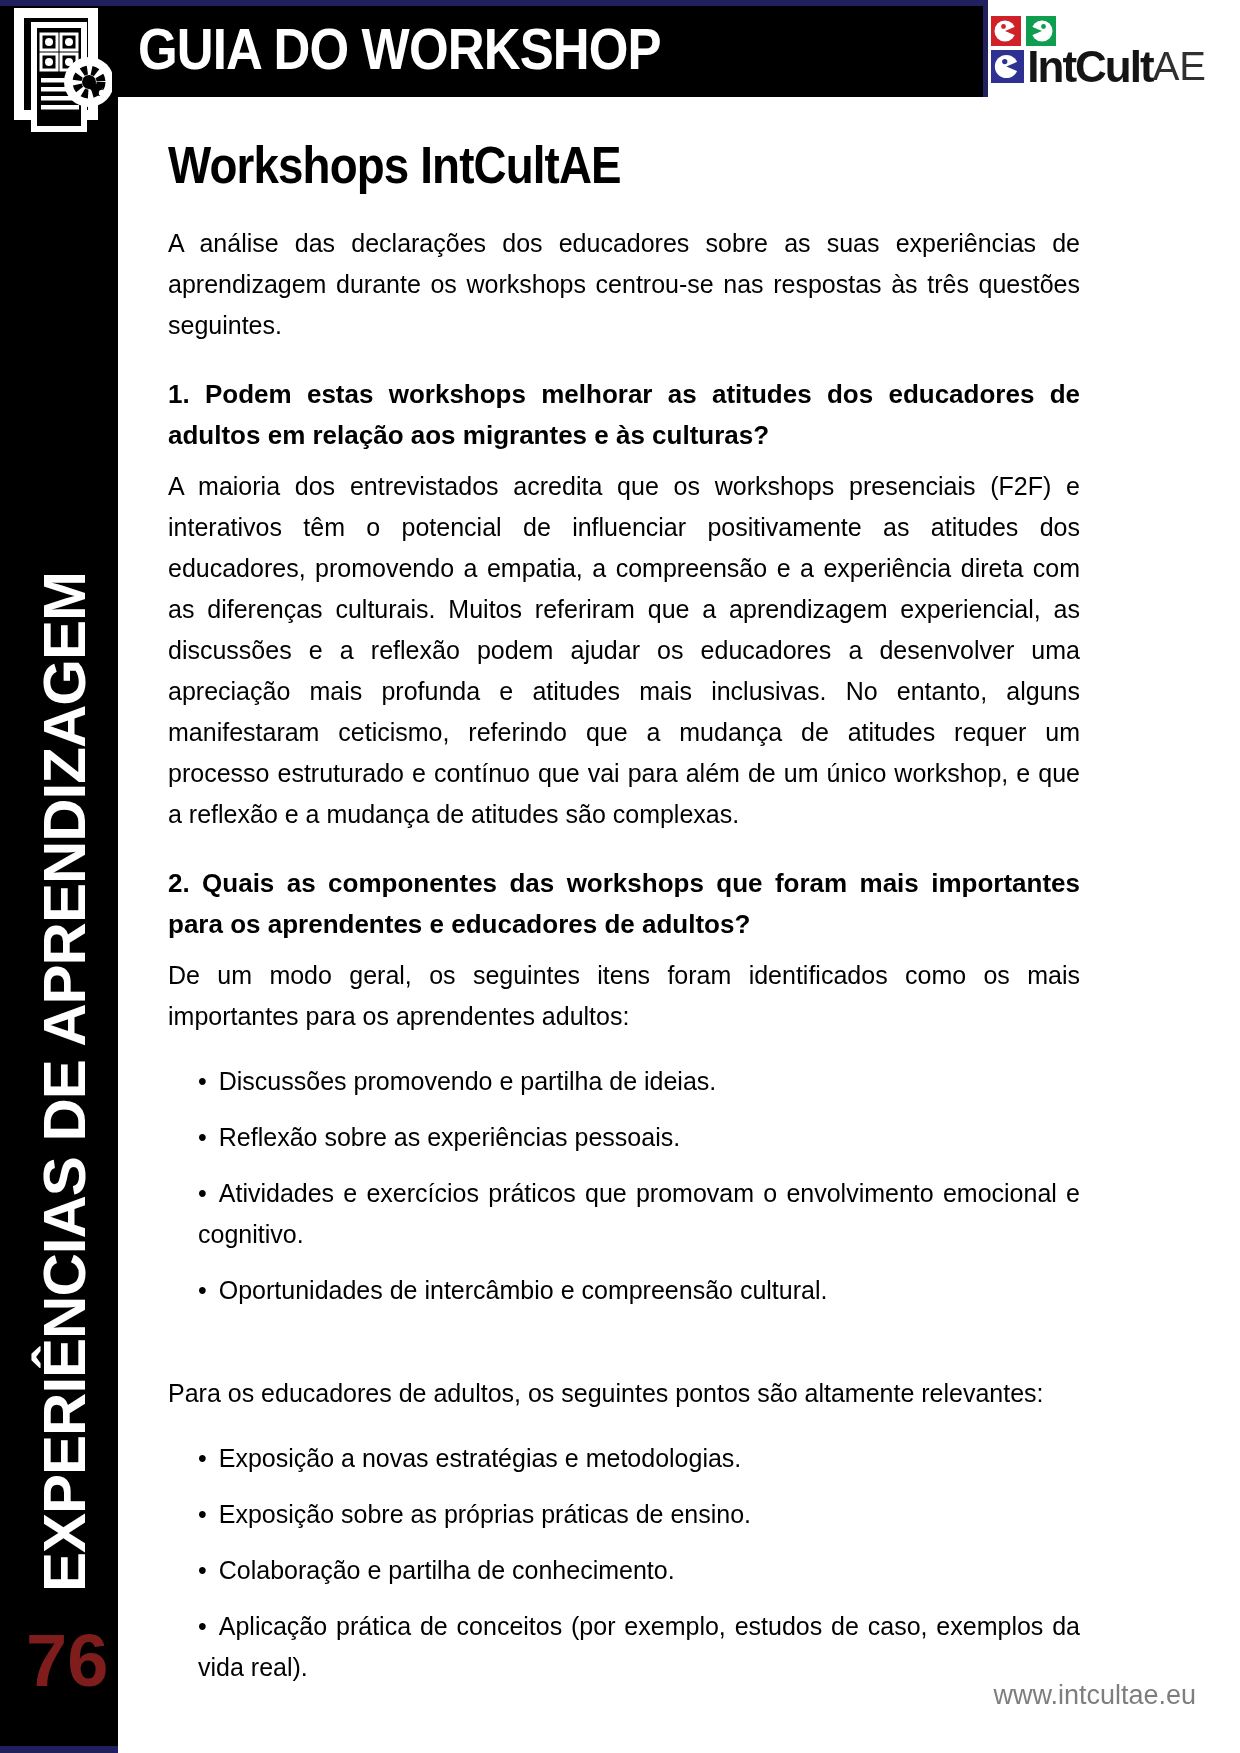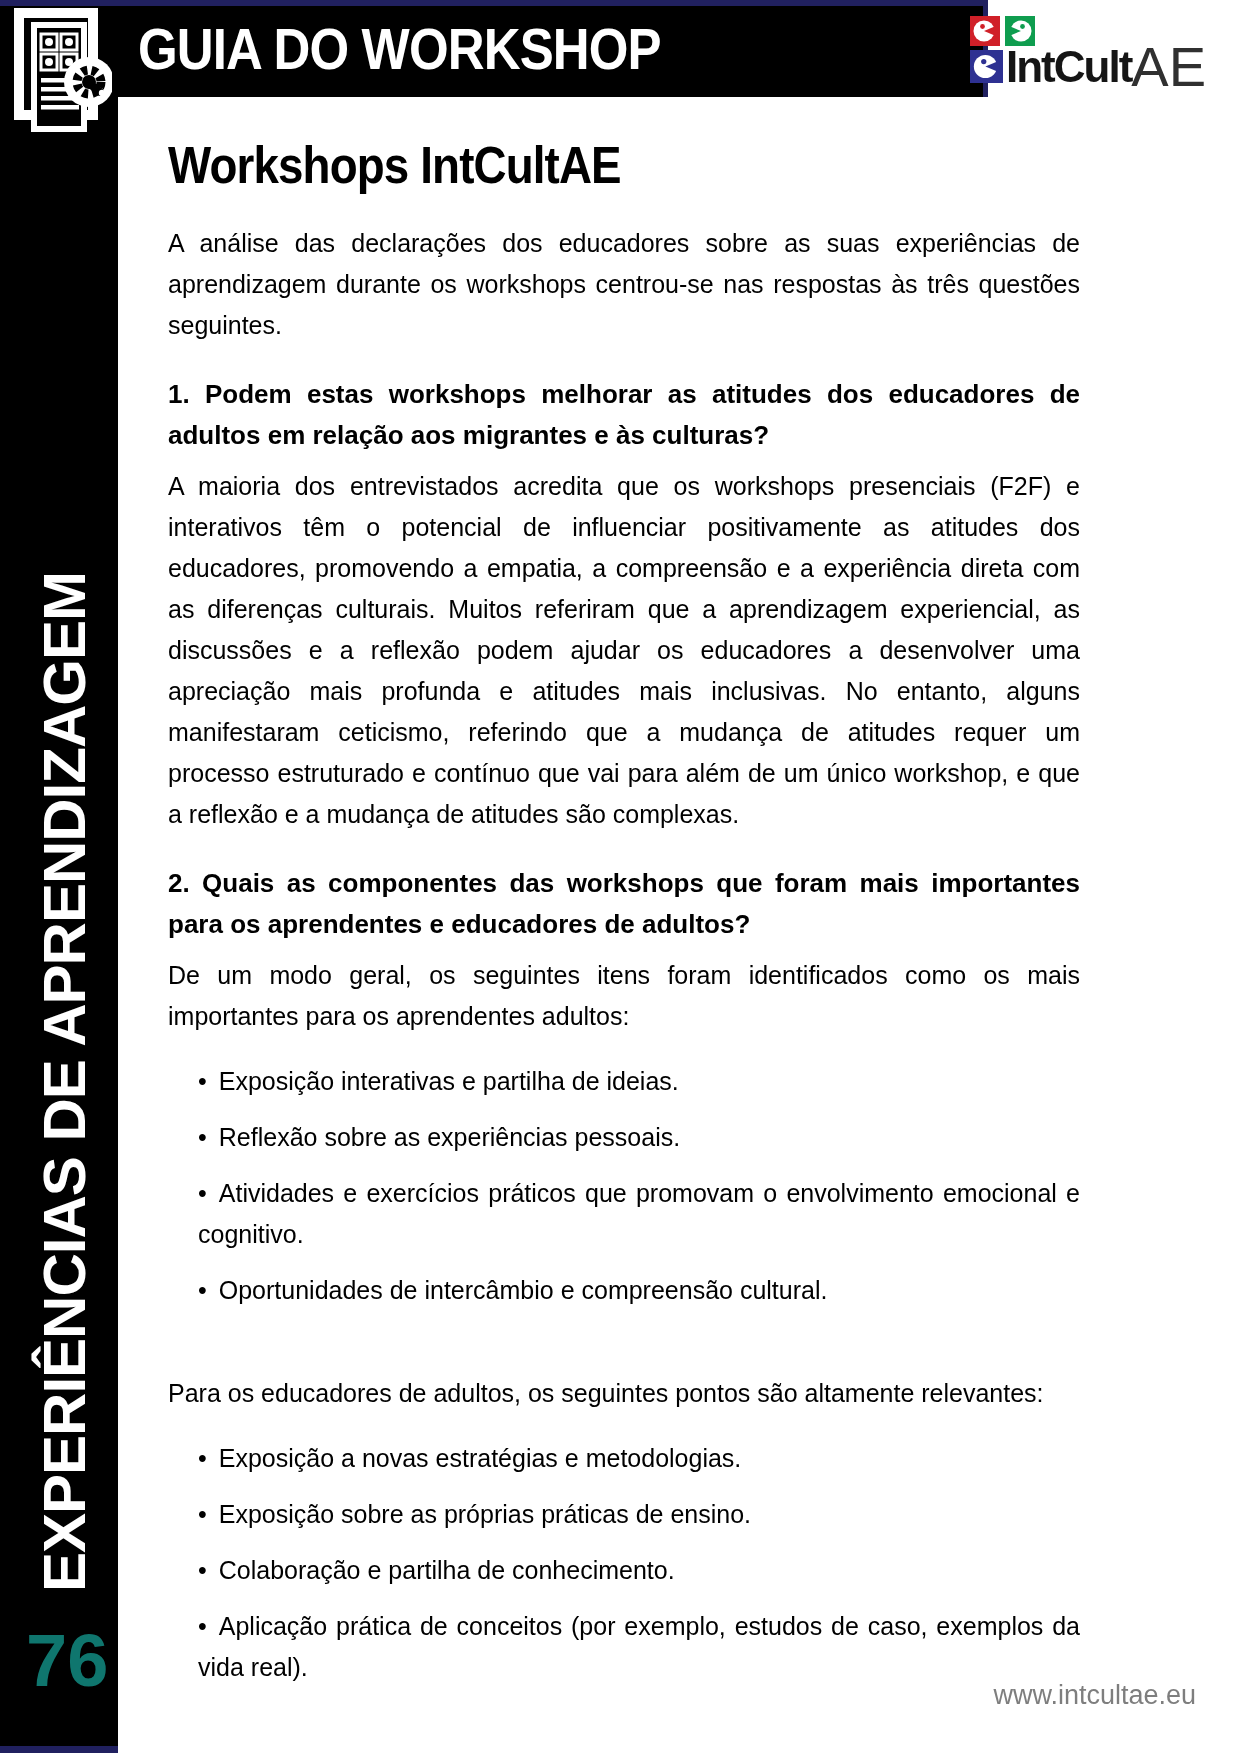--- a/index.html
+++ b/index.html
@@ -22,39 +22,39 @@
   }
   .doc-icon{position:absolute;left:12px;top:8px;}
   
   .logo{position:absolute;right:34px;top:16px;}
   .logo-row1{display:flex;gap:5px;margin-bottom:4px;}
   .logo-row2{display:flex;align-items:center;}
   .logo-sq{width:30px;height:30px;display:block;}
   .logo-sq2{width:33px;height:33px;display:block;}
   .flip{transform:scaleX(-1);}
   .brand-bold{font-size:44px;font-weight:700;color:#151515;letter-spacing:-2px;line-height:33px;margin-left:3px;}
-  .brand-light{font-size:56px;font-weight:400;color:#303030;letter-spacing:0;line-height:33px;}
+  .brand-light{font-size:40px;font-weight:400;color:#303030;letter-spacing:0;line-height:33px;}
   
   .content{position:absolute;left:168px;top:97px;width:912px;}
   .page-h1{
     font-size:52px;font-weight:700;letter-spacing:-1px;margin:38px 0 28px;
     transform:scaleX(.88);transform-origin:0 0;white-space:nowrap;
   }
   .para{font-size:25px;line-height:41px;margin:0 0 24px;text-align:justify;}
   .q-heading{font-size:26px;font-weight:700;line-height:41px;text-align:justify;margin:28px 0 10px;}
   .bullets{margin:4px 0 0;}
   .bullet-item{font-size:25px;line-height:41px;text-align:justify;padding-left:30px;margin:0 0 15px;}
   .bullet{padding-right:12px;}
   .educators-para{margin-top:62px;}
   
   .vertical-label{
     position:absolute;left:30px;top:1592px;color:#fff;font-size:60px;font-weight:700;
     letter-spacing:-1px;white-space:nowrap;transform:rotate(-90deg);transform-origin:0 0;
   }
-  .page-number{position:absolute;left:26px;top:1618px;color:#0f766e;font-size:74px;font-weight:700;}
+  .page-number{position:absolute;left:26px;top:1618px;color:#7f1d1d;font-size:74px;font-weight:700;}
   
   .footer-url{
     position:absolute;right:44px;top:1680px;color:#7e7e7e;font-size:27px;font-weight:400;
     text-decoration:none;
   }
 </style>
 </head>
 <body>
 
 <div class="sidebar"></div>
@@ -119,21 +119,21 @@
 
   <p class="para">A análise das declarações dos educadores sobre as suas experiências de aprendizagem durante os workshops centrou-se nas respostas às três questões seguintes.</p>
 
   <div class="q-heading">1. Podem estas workshops melhorar as atitudes dos educadores de adultos em relação aos migrantes e às culturas?</div>
   <p class="para">A maioria dos entrevistados acredita que os workshops presenciais (F2F) e interativos têm o potencial de influenciar positivamente as atitudes dos educadores, promovendo a empatia, a compreensão e a experiência direta com as diferenças culturais. Muitos referiram que a aprendizagem experiencial, as discussões e a reflexão podem ajudar os educadores a desenvolver uma apreciação mais profunda e atitudes mais inclusivas. No entanto, alguns manifestaram ceticismo, referindo que a mudança de atitudes requer um processo estruturado e contínuo que vai para além de um único workshop, e que a reflexão e a mudança de atitudes são complexas.</p>
 
   <div class="q-heading">2. Quais as componentes das workshops que foram mais importantes para os aprendentes e educadores de adultos?</div>
   <p class="para">De um modo geral, os seguintes itens foram identificados como os mais importantes para os aprendentes adultos:</p>
 
   <div class="bullets">
-      <div class="bullet-item"><span class="bullet">•</span><span>Exposição interativas e partilha de ideias.</span></div>
+      <div class="bullet-item"><span class="bullet">•</span><span>Discussões promovendo e partilha de ideias.</span></div>
       <div class="bullet-item"><span class="bullet">•</span><span>Reflexão sobre as experiências pessoais.</span></div>
       <div class="bullet-item"><span class="bullet">•</span><span>Atividades e exercícios práticos que promovam o envolvimento emocional e cognitivo.</span></div>
       <div class="bullet-item"><span class="bullet">•</span><span>Oportunidades de intercâmbio e compreensão cultural.</span></div>
     </div>
 
   <p class="para educators-para">Para os educadores de adultos, os seguintes pontos são altamente relevantes:</p>
 
   <div class="bullets">
       <div class="bullet-item"><span class="bullet">•</span><span>Exposição a novas estratégias e metodologias.</span></div>
       <div class="bullet-item"><span class="bullet">•</span><span>Exposição sobre as próprias práticas de ensino.</span></div>

